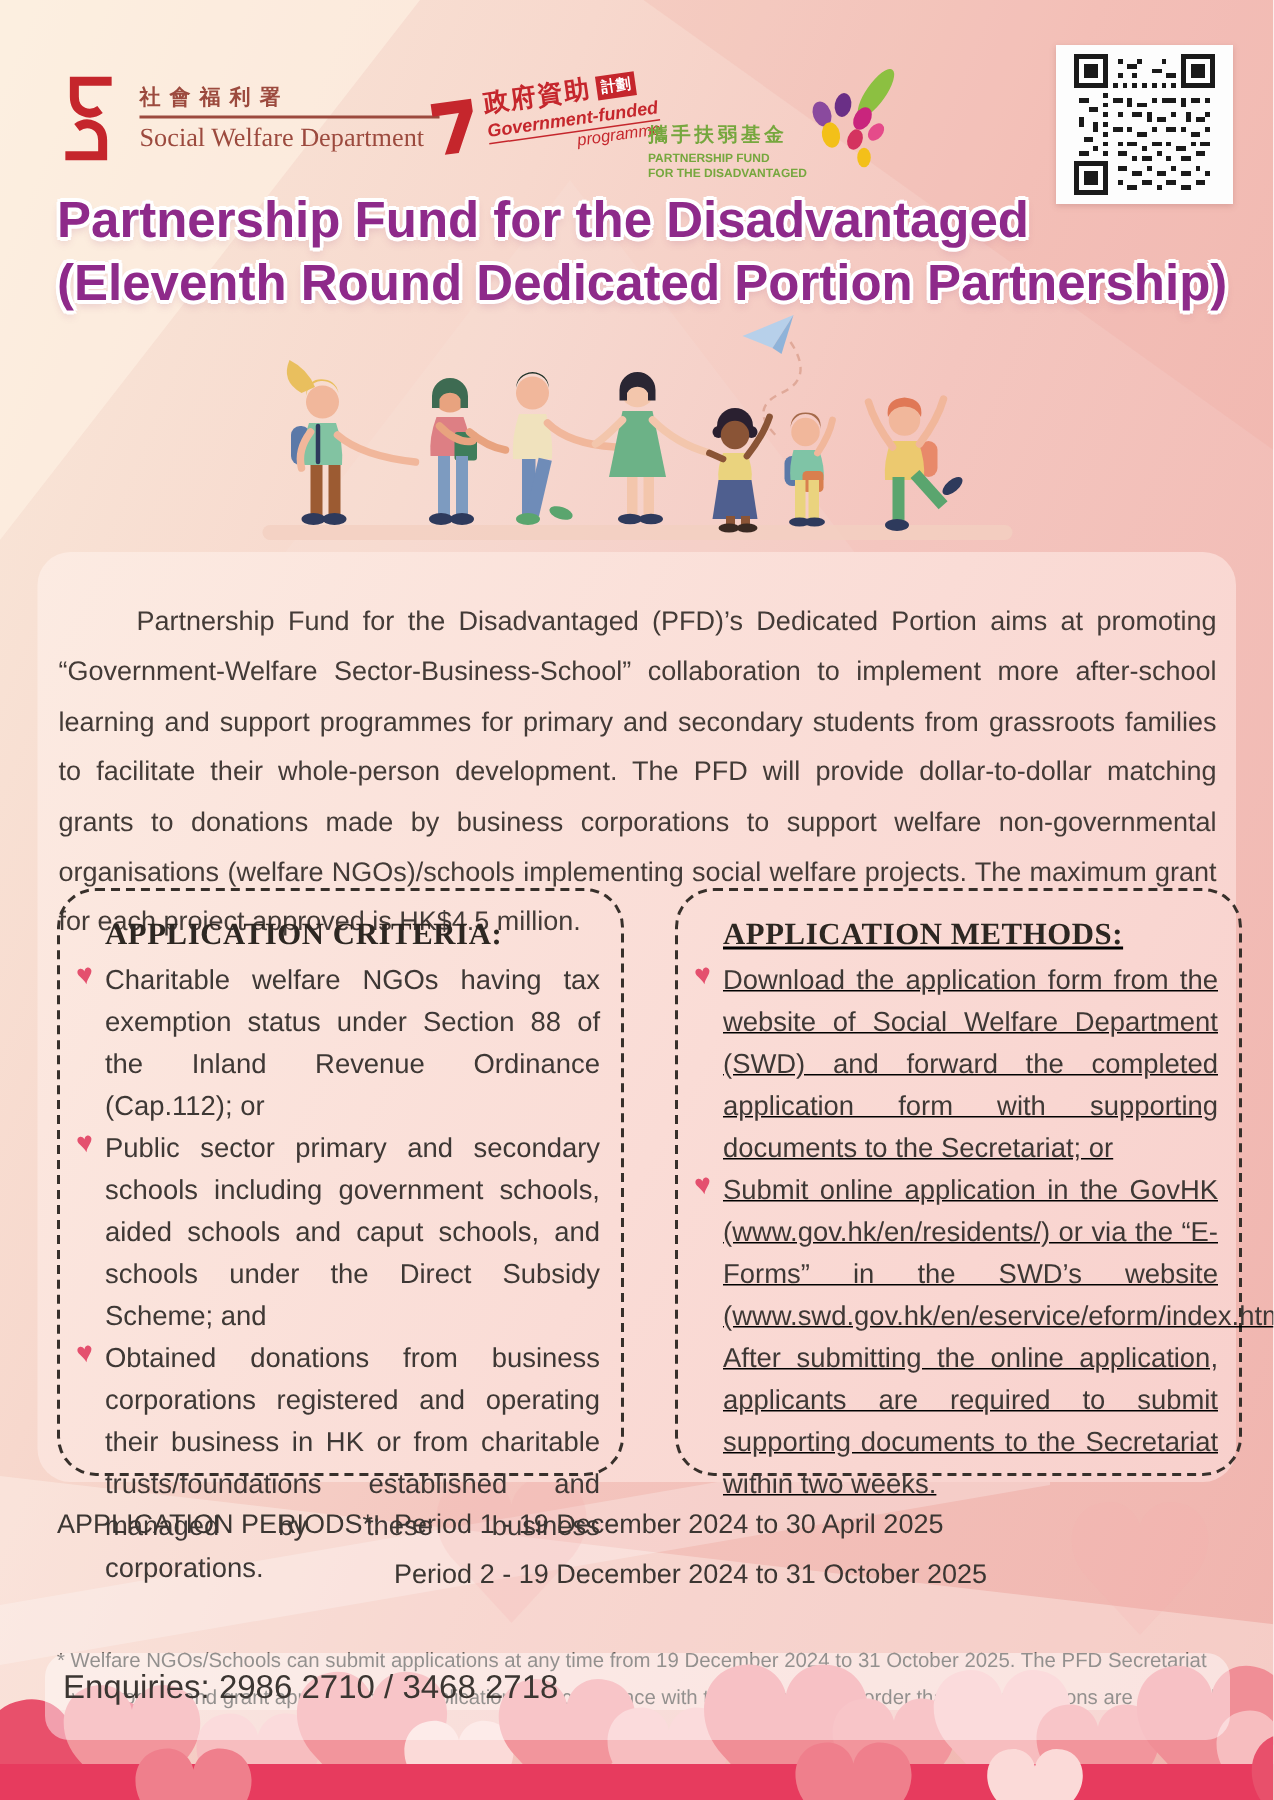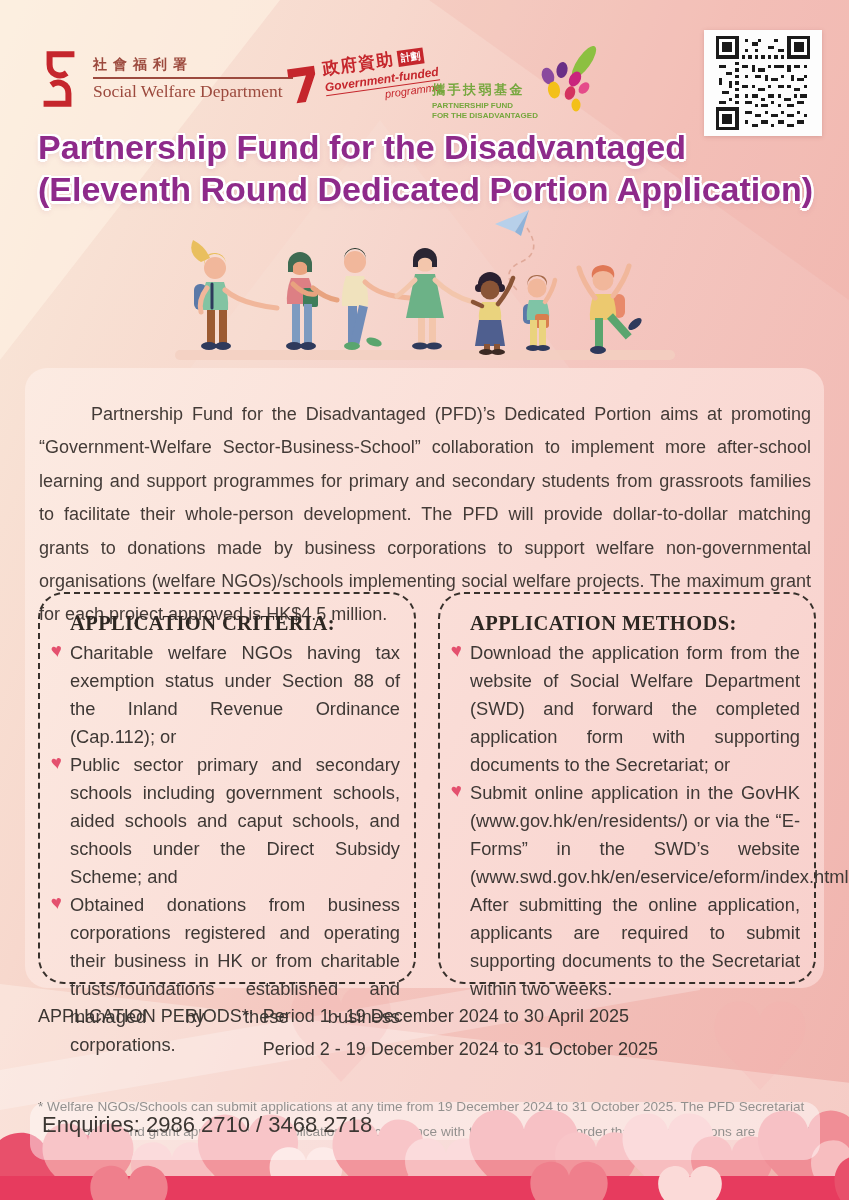--- a/index.html
+++ b/index.html
@@ -41,21 +41,21 @@
   .people{position:absolute;left:165px;top:208px;width:520px;height:160px;}
 
   
   .panel{position:absolute;left:25px;top:368px;width:799px;height:620px;border-radius:22px;
     background:linear-gradient(118deg,#fcebe2 0%,#fadcd6 55%,#f8d0cc 100%);}
   .intro{position:absolute;left:14px;top:12px;width:772px;font-size:18px;line-height:33.4px;color:#433b37;
     text-align:justify;text-indent:52px;}
 
   .dashbox{position:absolute;top:224px;height:392px;border:2.5px dashed #37302b;border-radius:26px;padding:16px 14px 0 14px;}
   .box-criteria{left:13px;width:378px;}
-  .box-methods{left:413px;width:378px;}
+  .box-methods{left:425px;width:378px;text-decoration:underline;}
   .box-h{font-family:"Liberation Serif",serif;font-weight:bold;font-size:20.5px;color:#2d2722;letter-spacing:.4px;margin:2px 0 4px 16px;}
   .blist{list-style:none;margin:0;padding:0 0 0 16px;}
   .blist li{position:relative;font-size:18.3px;line-height:28px;color:#3e3835;text-align:justify;}
   .hb{position:absolute;left:-19px;top:2px;color:#e4506e;font-size:19px;transform:rotate(-9deg);line-height:1;}
 
   
   .periods{position:absolute;left:38px;top:1000px;display:grid;grid-template-columns:auto auto;column-gap:9px;
     font-size:18px;color:#3b3632;line-height:33px;}
   .periods .lbl{grid-row:1;}
   .pcol{display:flex;flex-direction:column;}
@@ -135,21 +135,21 @@
     <svg viewBox="0 0 29 29" shape-rendering="crispEdges">
       <path d="M0 0h7v7H0z M22 0h7v7h-7z M0 22h7v7H0z" fill="#1a1a1a"></path>
       <path d="M1 1h5v5H1z M23 1h5v5h-5z M1 23h5v5H1z" fill="#ffffff"></path>
       <path d="M2 2h3v3H2z M24 2h3v3h-3z M2 24h3v3H2z" fill="#1a1a1a"></path>
       <path fill="#1a1a1a" d="M9 1h1v1H9z M13 1h1v1h-1z M18 1h1v1h-1z M11 2h2v1h-2z M16 3h2v1h-2z M9 4h1v1H9z M12 4h1v1h-1z M19 4h2v1h-2z M8 6h1v1H8z M10 6h1v1h-1z M12 6h1v1h-1z M14 6h1v1h-1z M16 6h1v1h-1z M18 6h1v1h-1z M20 6h1v1h-1z M6 8h1v1H6z M6 10h1v1H6z M6 12h1v1H6z M6 14h1v1H6z M6 16h1v1H6z M6 18h1v1H6z M6 20h1v1H6z M1 9h2v1H1z M3 11h2v1H3z M1 13h1v2H1z M4 14h1v2H4z M2 17h2v1H2z M4 19h1v1H4z M1 20h2v1H1z M8 9h2v1H8z M11 9h1v2h-1z M13 10h2v1h-2z M16 9h1v1h-1z M18 9h3v1h-3z M22 9h1v2h-1z M24 9h2v1h-2z M27 9h1v1h-1z M9 12h1v1H9z M12 12h2v1h-2z M15 12h1v2h-1z M17 13h2v1h-2z M20 12h1v1h-1z M23 12h1v2h-1z M25 13h2v1h-2z M27 12h1v1h-1z M8 15h2v1H8z M11 15h1v1h-1z M13 16h2v1h-2z M16 15h1v1h-1z M19 15h2v1h-2z M22 15h1v1h-1z M24 16h2v1h-2z M27 15h1v1h-1z M9 18h1v1H9z M11 18h2v1h-2z M14 19h1v1h-1z M16 18h2v1h-2z M19 18h1v1h-1z M21 19h2v1h-2z M24 18h1v1h-1z M26 18h2v1h-2z M9 20h2v1H9z M12 21h1v1h-1z M14 21h2v1h-2z M17 20h1v1h-1z M19 21h1v1h-1z M22 21h2v1h-2z M25 20h2v1h-2z M9 23h2v1H9z M12 24h2v1h-2z M15 23h1v1h-1z M17 24h2v1h-2z M20 23h1v1h-1z M22 24h2v1h-2z M25 23h1v1h-1z M27 24h1v1h-1z M9 26h1v1H9z M11 27h2v1h-2z M14 26h2v1h-2z M17 27h1v1h-1z M19 26h2v1h-2z M22 27h2v1h-2z M25 26h2v1h-2z"></path>
     </svg>
   </div>
 
   <div class="title">
     <div>Partnership Fund for the Disadvantaged</div>
-    <div>(Eleventh Round Dedicated Portion Application)</div>
+    <div>(Eleventh Round Dedicated Portion Partnership)</div>
   </div>
 
   <svg class="people" viewBox="0 0 520 160">
     <rect x="10" y="142" width="500" height="10" rx="5" fill="#f3cfc0" opacity="0.8"></rect>
 
     <g>
       <path d="M330 16 L364 2 L350 24 Z" fill="#b7d0ea"></path>
       <path d="M350 24 L364 2 L356 28 Z" fill="#8fb3d9"></path>
       <path d="M362 20 q16 24 -6 34 q-22 10 -4 28" stroke="#dba08f" stroke-width="1.6" fill="none" stroke-dasharray="5 4" opacity=".8"></path>
     </g>

